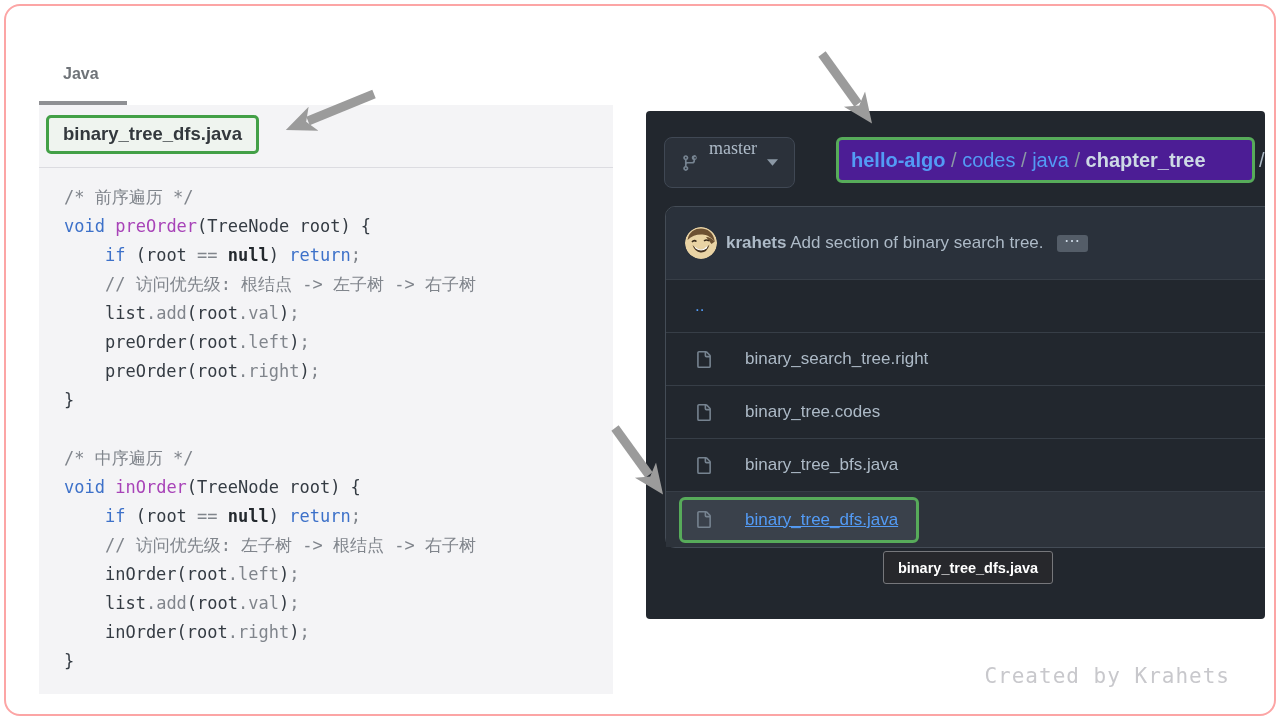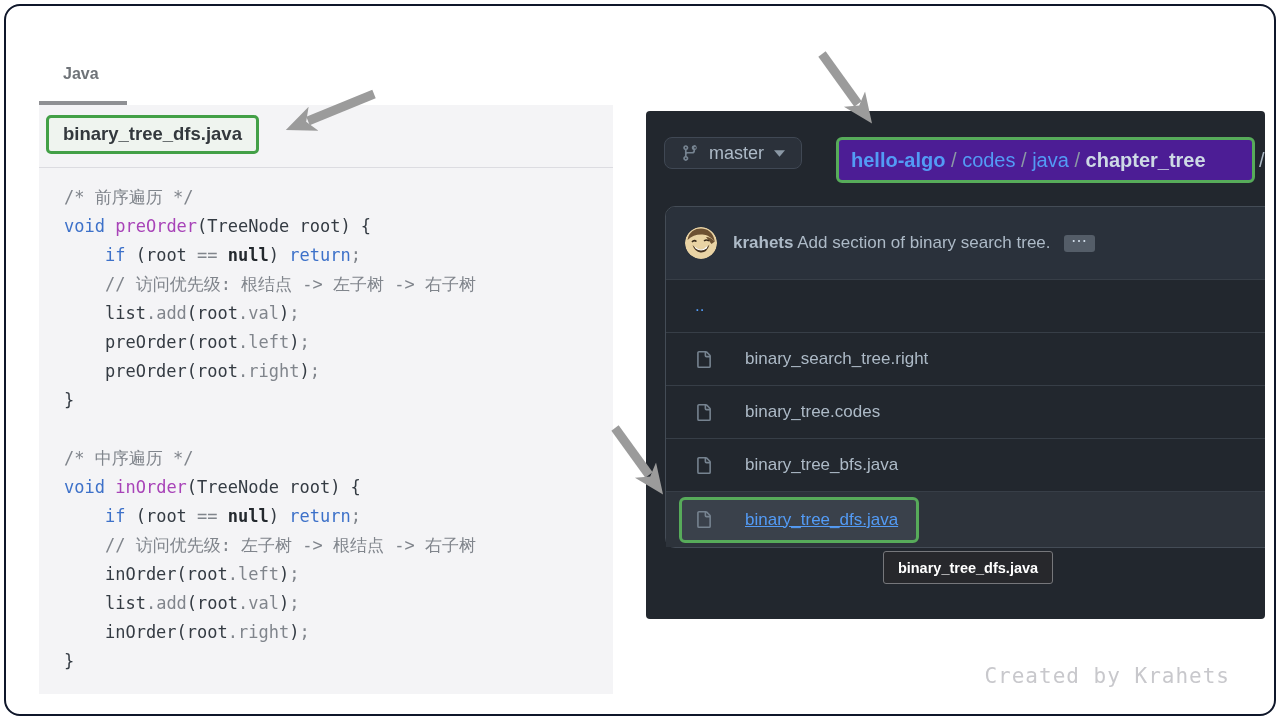--- a/index.html
+++ b/index.html
@@ -2,21 +2,21 @@
 <html><head>
 <meta charset="utf-8">
 <style>
   html,body{margin:0;padding:0;}
   body{
     width:1280px;height:720px;position:relative;overflow:hidden;
     background:#ffffff;font-family:"Liberation Sans",sans-serif;
   }
   .card{
     position:absolute;inset:4px;background:#fff;
-    border:2px solid #0f172a;border-radius:16px;
+    border:2px solid #fca5a5;border-radius:16px;
   }
   
   .java-tab{position:absolute;left:57px;top:59px;font-size:16px;font-weight:bold;color:#6f7378;}
   .tab-underline{position:absolute;left:33px;top:95px;width:88px;height:4px;background:#8f9094;}
   .code-panel{position:absolute;left:33px;top:99px;width:574px;height:589px;background:#f4f4f6;}
   .code-header{height:62px;border-bottom:1px solid #dcdce1;position:relative;}
   .filename-box{
     position:absolute;left:7px;top:10px;border:3px solid #43a047;border-radius:5px;
     background:#eff4ef;padding:5px 14px 6px;font-size:18.5px;font-weight:bold;color:#33383d;
     white-space:nowrap;
@@ -28,42 +28,42 @@
   .code-line{white-space:pre;}
   .code-gap{height:29px;}
   .tok-c{color:#80858c}.tok-o{color:#80858c}.tok-na{color:#80858c}
   .tok-k{color:#3d71c9}.tok-nf{color:#a843b8}.tok-kc{color:#24292e;font-weight:bold}
   
   .gh-panel{
     position:absolute;left:640px;top:105px;width:619px;height:508px;
     background:#22272e;border-radius:4px;overflow:hidden;color:#adbac7;
   }
   .branch-btn{
-    position:absolute;left:18px;top:26px;height:32px;box-sizing:border-box;
-    display:flex;align-items:center;gap:10px;background:#2b313a;border:1px solid #404854;
-    border-radius:8px;padding:0 16px;color:#adbac7;font-size:18px;font-family:Liberation Sans, sans-serif;cursor:pointer;
+    position:absolute;left:18px;top:26px;height:51px;box-sizing:border-box;
+    display:flex;gap:10px;background:#2b313a;border:1px solid #404854;
+    border-radius:8px;padding:0 16px;color:#adbac7;font-size:18px;font-family:Liberation Serif, serif;cursor:pointer;
   }
   .octicon{display:inline-flex;align-items:center;color:#768390;}
   .crumb-box{
     position:absolute;left:190px;top:26px;width:419px;height:46px;box-sizing:border-box;
     border:3px solid #57ab5a;border-radius:6px;background:#4c1d95;
     display:flex;align-items:center;padding:0 12px;font-size:20px;white-space:pre;overflow:hidden;
   }
   .crumb-repo{color:#539bf5;font-weight:bold}
   .crumb-link{color:#539bf5}
   .crumb-sep{color:#8b98a5}
   .crumb-current{color:#cdd9e5;font-weight:bold}
   .crumb-trailing{position:absolute;left:613px;top:26px;height:46px;line-height:46px;font-size:20px;color:#adbac7;}
   .file-box{position:absolute;left:19px;top:95px;width:620px;border:1px solid #444c56;border-radius:10px;}
   .commit-row{
     height:72px;display:flex;align-items:center;padding-left:19px;
     background:#2a313b;border-radius:9px 9px 0 0;font-size:17px;
   }
   .avatar{width:32px;height:32px;border-radius:50%;overflow:hidden;flex:none;}
-  .commit-text{margin-left:16px;white-space:nowrap;}
+  .commit-text{margin-left:9px;white-space:nowrap;}
   .commit-author{font-weight:bold;}
   .ellipsis-btn{
     margin-left:13px;width:31px;height:17px;background:#545d68;border:none;border-radius:3px;
     color:#cdd9e5;display:flex;align-items:center;justify-content:center;
     font-size:16px;line-height:1;padding:0 0 4px 0;cursor:pointer;
   }
   .file-row{
     height:52px;display:flex;align-items:center;padding-left:29px;
     border-top:1px solid #373e47;font-size:17px;
   }

